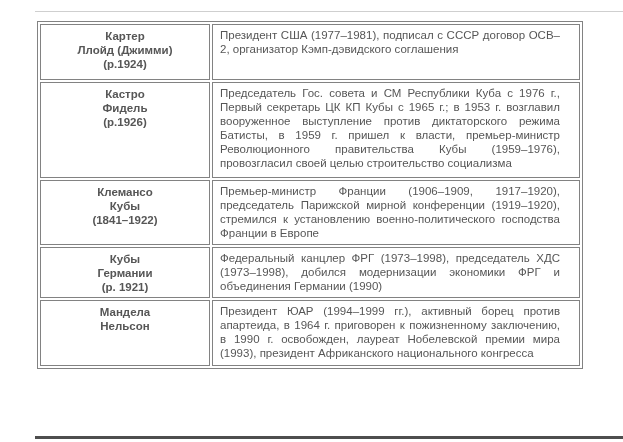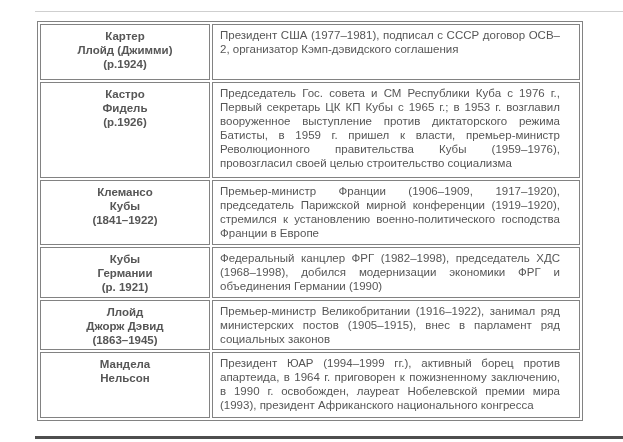--- a/index.html
+++ b/index.html
@@ -96,31 +96,21 @@
         <div class="desc">Премьер-министр Франции (1906–1909, 1917–1920), председатель Парижской мирной конференции (1919–1920), стремился к установлению военно-политического господства Франции в Европе</div>
       </td>
     </tr>
     <tr class="r5">
       <td class="name-cell">
         <div class="nm">Кубы</div>
         <div class="nm">Германии</div>
         <div class="yrs">(р. 1921)</div>
       </td>
       <td class="desc-cell">
-        <div class="desc">Федеральный канцлер ФРГ (1982–1998), председатель ХДС (1968–1998), добился модернизации экономики ФРГ и объединения Германии (1990)</div>
-      </td>
-    </tr>
-    <tr class="r6">
-      <td class="name-cell">
-        <div class="nm">Ллойд</div>
-        <div class="nm">Джорж Дэвид</div>
-        <div class="yrs">(1863–1945)</div>
-      </td>
-      <td class="desc-cell">
-        <div class="desc">Премьер-министр Великобритании (1916–1922), занимал ряд министерских постов (1905–1915), внес в парламент ряд социальных законов</div>
+        <div class="desc">Федеральный канцлер ФРГ (1973–1998), председатель ХДС (1973–1998), добился модернизации экономики ФРГ и объединения Германии (1990)</div>
       </td>
     </tr>
     <tr class="r7">
       <td class="name-cell">
         <div class="nm">Мандела</div>
         <div class="nm">Нельсон</div>
 
       </td>
       <td class="desc-cell">
         <div class="desc">Президент ЮАР (1994–1999 гг.), активный борец против апартеида, в 1964 г. приговорен к пожизненному заключению, в 1990 г. освобожден, лауреат Нобелевской премии мира (1993), президент Африканского национального конгресса</div>

